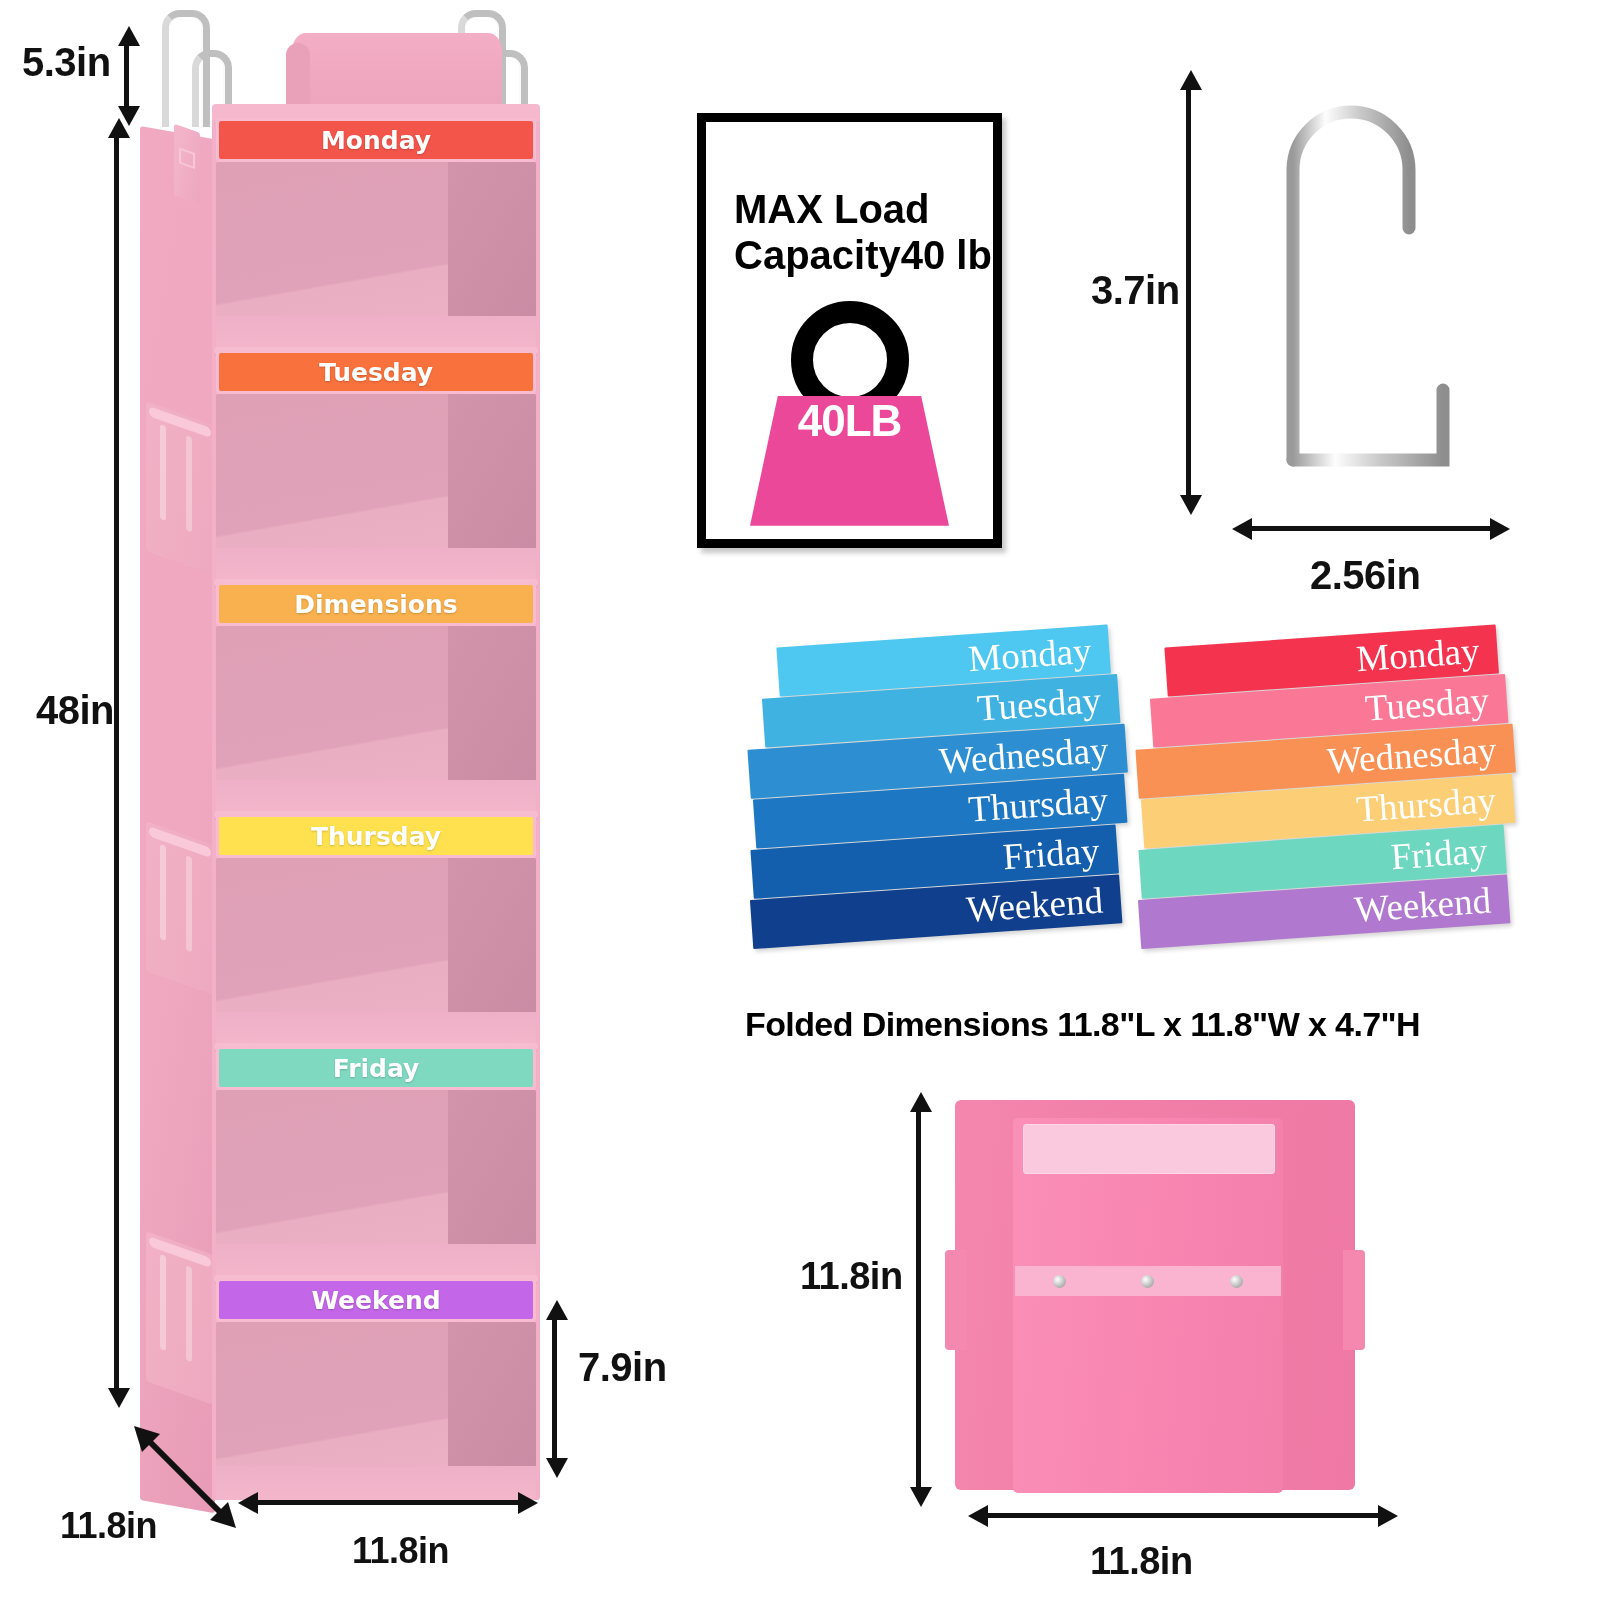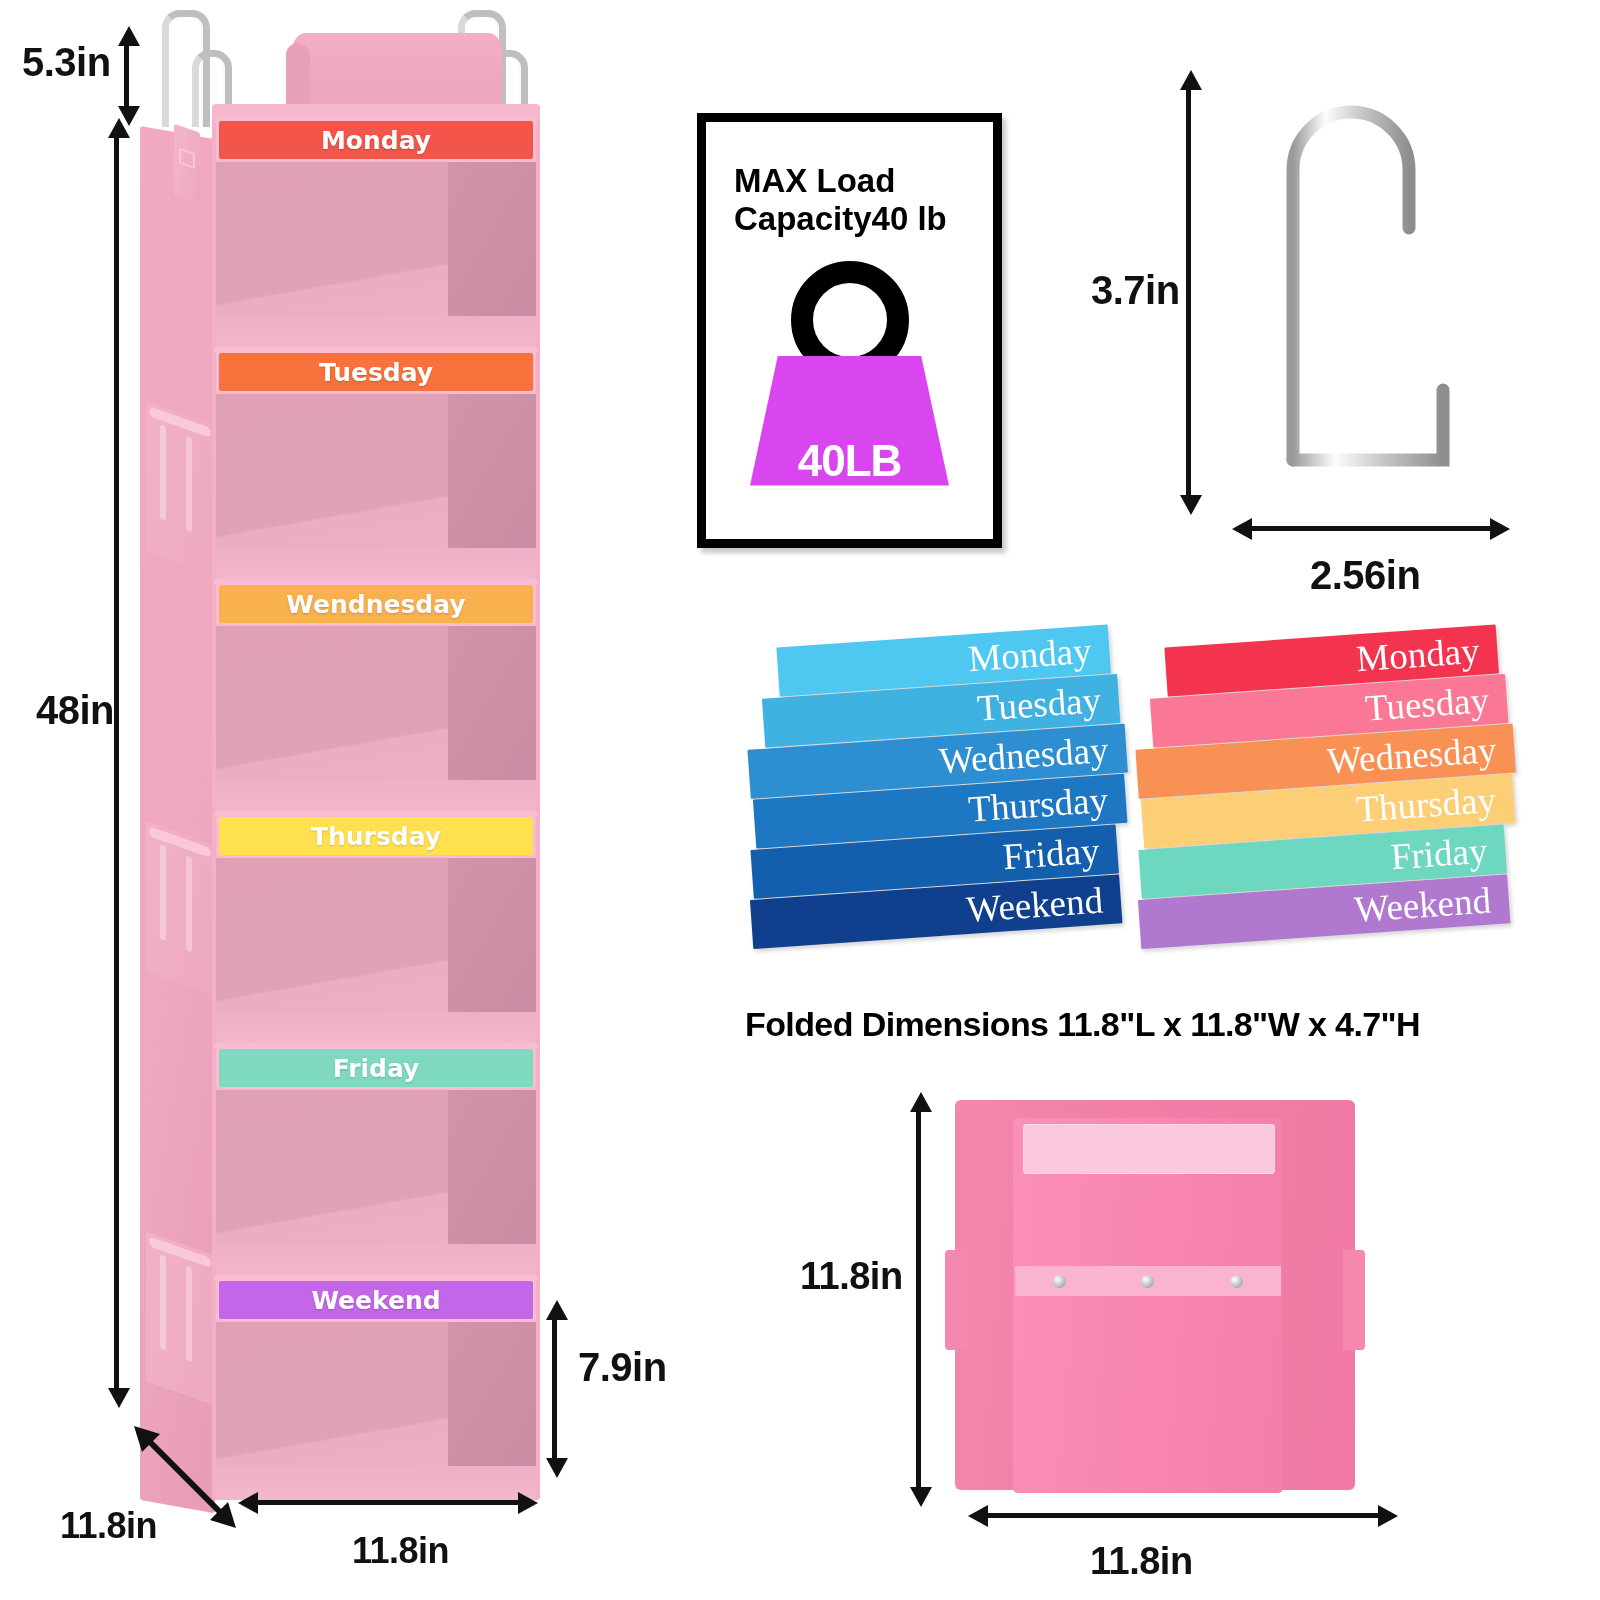--- a/index.html
+++ b/index.html
@@ -63,27 +63,27 @@
      background:#f5b8cc;border-radius:4px;}
 
   
   .mhook{position:absolute;width:34px;height:110px;border:7px solid #bfbfbf;
      border-bottom:none;border-left-color:#d9d9d9;border-radius:18px 18px 0 0;
      box-shadow:inset -2px 0 0 #fafafa;}
 
   
   #loadbox{left:697px;top:113px;width:305px;height:435px;background:#fff;
      border:9px solid #000;box-sizing:border-box;box-shadow:4px 5px 5px rgba(0,0,0,.22);}
-  .loadtitle{font-size:33px;font-weight:700;line-height:1.16;margin:40px 0 0 28px;}
+  .loadtitle{font-size:40px;font-weight:700;line-height:1.16;margin:64px 0 0 28px;}
   .weight{position:relative;margin:22px auto 0;width:215px;height:230px;}
   .w-ring{position:absolute;left:50%;top:0;transform:translateX(-50%);
      width:118px;height:118px;border:22px solid #000;border-radius:50%;box-sizing:border-box;}
   .w-body2{position:absolute;left:8px;bottom:6px;width:199px;height:130px;
-     background:#d946ef;clip-path:polygon(14% 0,86% 0,100% 100%,0 100%);
-     display:flex;align-items:flex-end;justify-content:center;}
+     background:#ec4899;clip-path:polygon(14% 0,86% 0,100% 100%,0 100%);
+     display:flex;align-items:flex-start;justify-content:center;}
   .w-num{color:#fff;font-size:44px;font-weight:700;letter-spacing:-1px;}
 
   
   .sheet{position:absolute;width:388px;height:330px;transform:rotate(-4deg);}
   .sticker{position:absolute;left:0;height:49px;border-radius:1px;
      display:flex;align-items:center;justify-content:flex-end;
      box-shadow:2px 3px 4px rgba(0,0,0,.17);}
   .sticker span{color:#fff;font-family:"Liberation Serif",serif;font-size:37px;
      padding-right:18px;white-space:nowrap;}
 
@@ -147,21 +147,21 @@
       </div>
       <div class="cavity">
         <div class="cav-right"></div>
         <div class="cav-floor"></div>
       </div>
       <div class="shelf-edge" style="bottom:-5px;"></div>
     </div>
 
     <div class="module" style="top:464px;height:232px;">
       <div class="lab-wrap">
-        <div class="lab" style="background: rgb(249, 176, 78);">Wendnesday</div>
+        <div class="lab" style="background: rgb(249, 176, 78);">Dimensions</div>
       </div>
       <div class="cavity">
         <div class="cav-right"></div>
         <div class="cav-floor"></div>
       </div>
       <div class="shelf-edge" style="bottom:-5px;"></div>
     </div>
 
     <div class="module" style="top:696px;height:232px;">
       <div class="lab-wrap">

